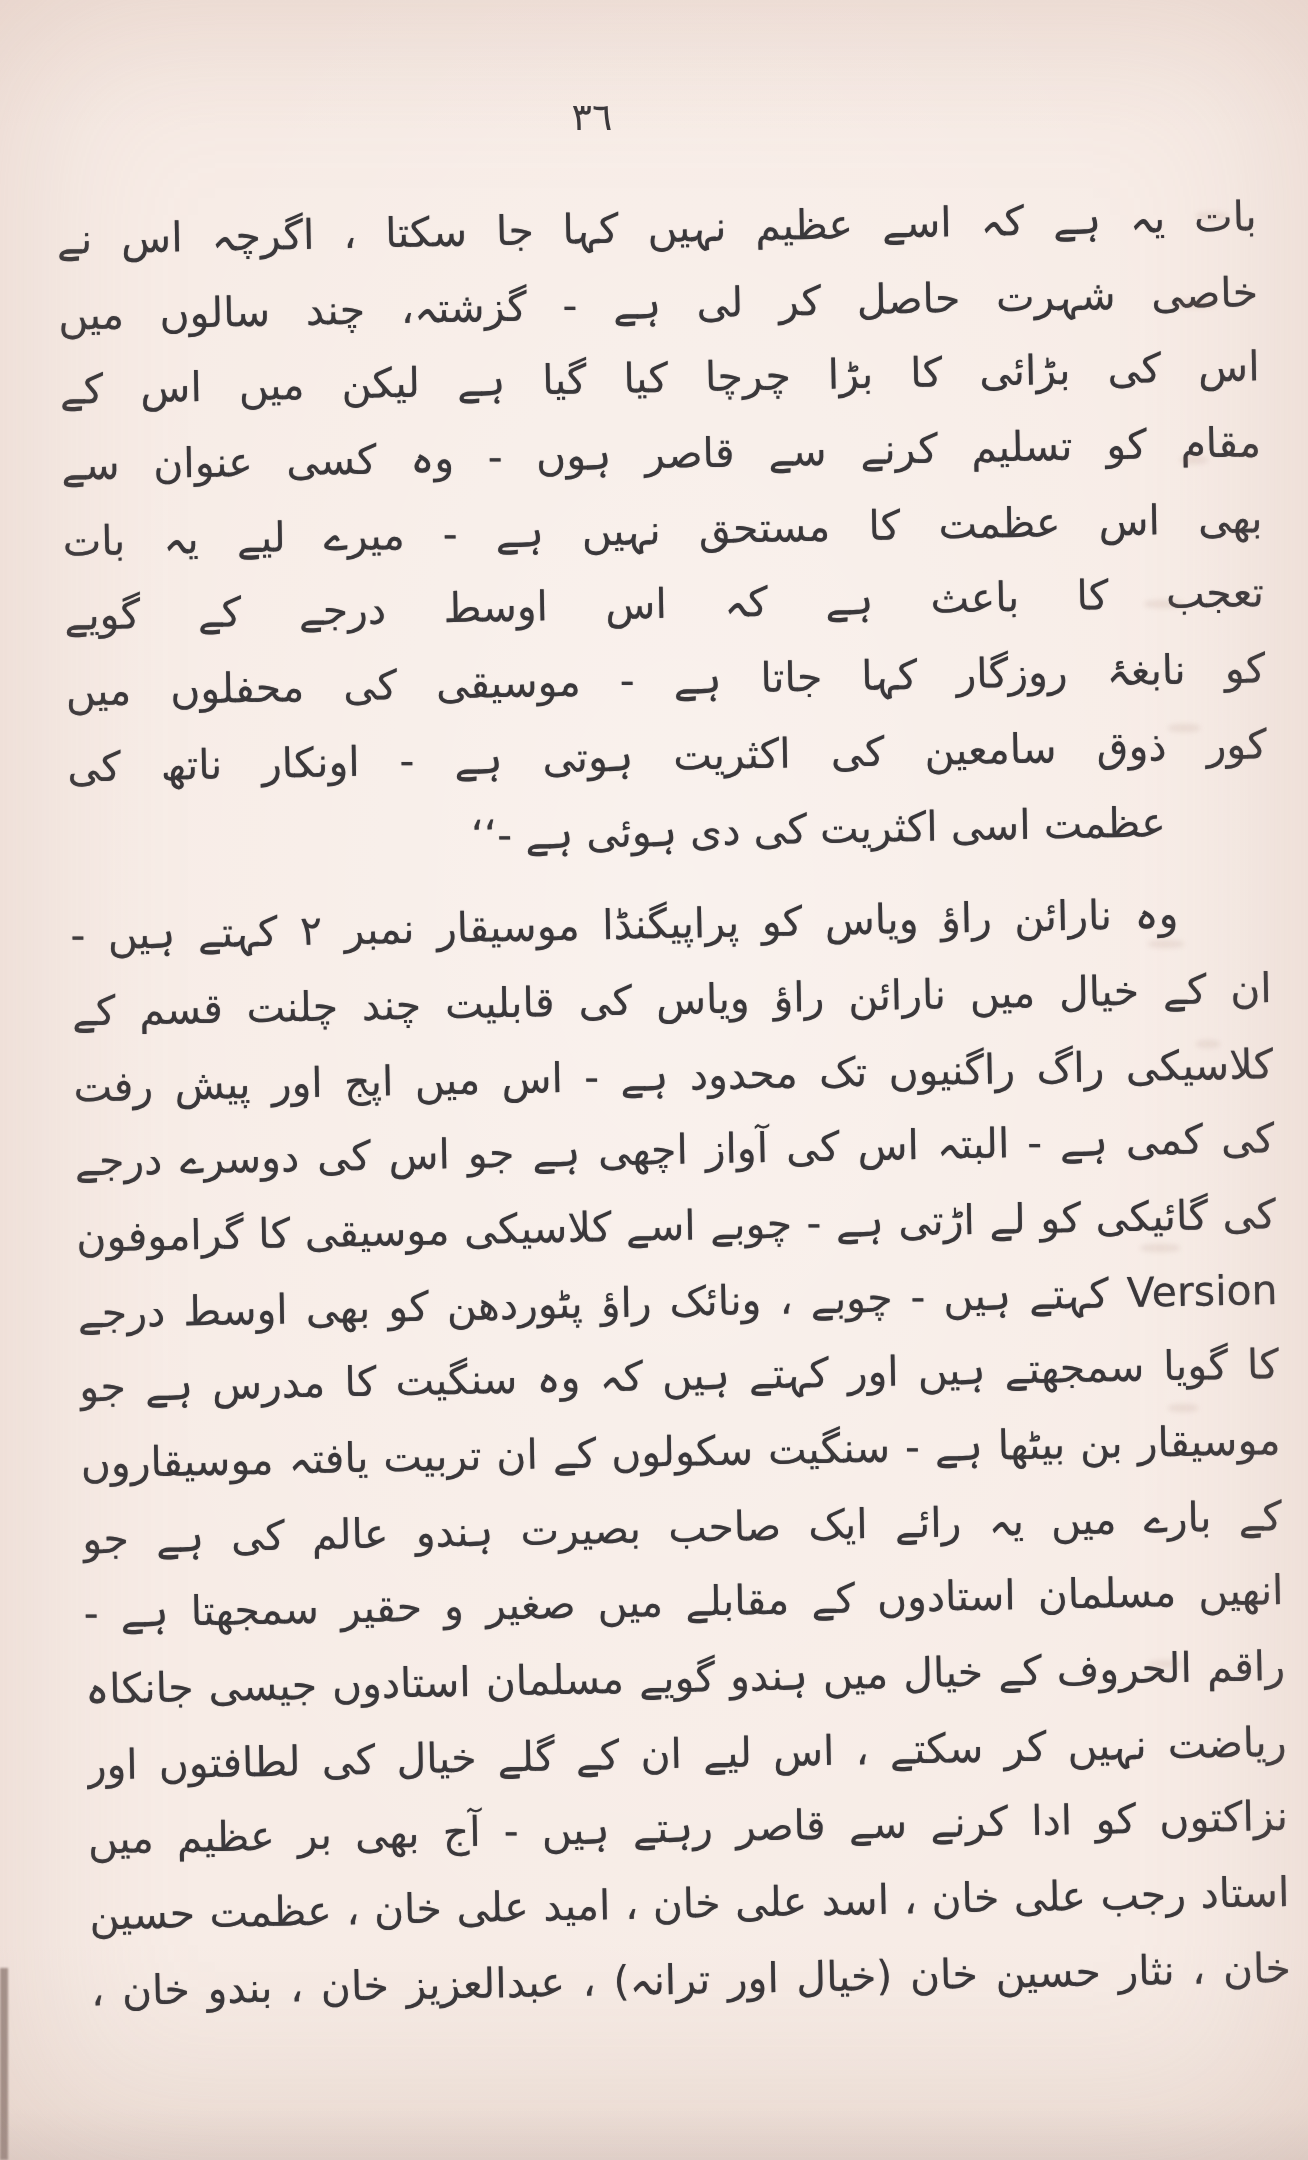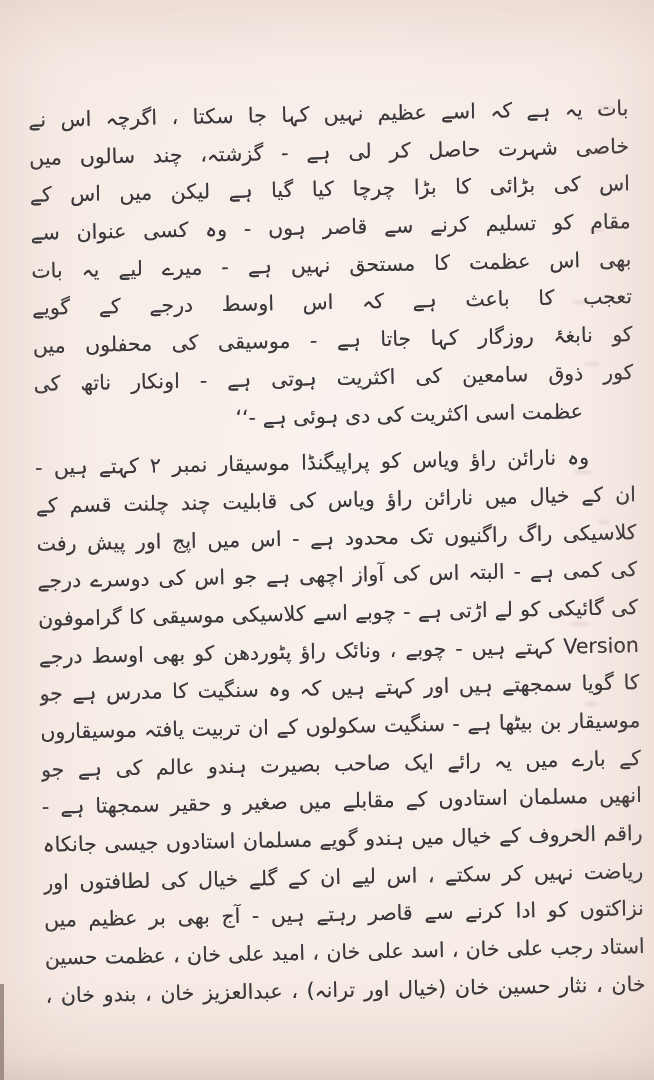--- a/index.html
+++ b/index.html
@@ -58,20 +58,21 @@
     position:absolute;left:0;bottom:0;width:100%;height:26px;
     background:linear-gradient(180deg,rgba(0,0,0,0),rgba(150,140,150,0.12));
     pointer-events:none;
   }
 </style>
 </head>
 <body>
 
 <div class="page">
 
+  <div class="page-number">٣٦</div>
 
   <div class="text-block">
 
     <div class="para para-quote">
         <div class="line">بات یہ ہے کہ اسے عظیم نہیں کہا جا سکتا ، اگرچہ اس نے</div>
         <div class="line">خاصی شہرت حاصل کر لی ہے - گزشتہ، چند سالوں میں</div>
         <div class="line">اس کی بڑائی کا بڑا چرچا کیا گیا ہے لیکن میں اس کے</div>
         <div class="line">مقام کو تسلیم کرنے سے قاصر ہوں - وہ کسی عنوان سے</div>
         <div class="line">بھی اس عظمت کا مستحق نہیں ہے - میرے لیے یہ بات</div>
         <div class="line">تعجب کا باعث ہے کہ اس اوسط درجے کے گویے</div>

